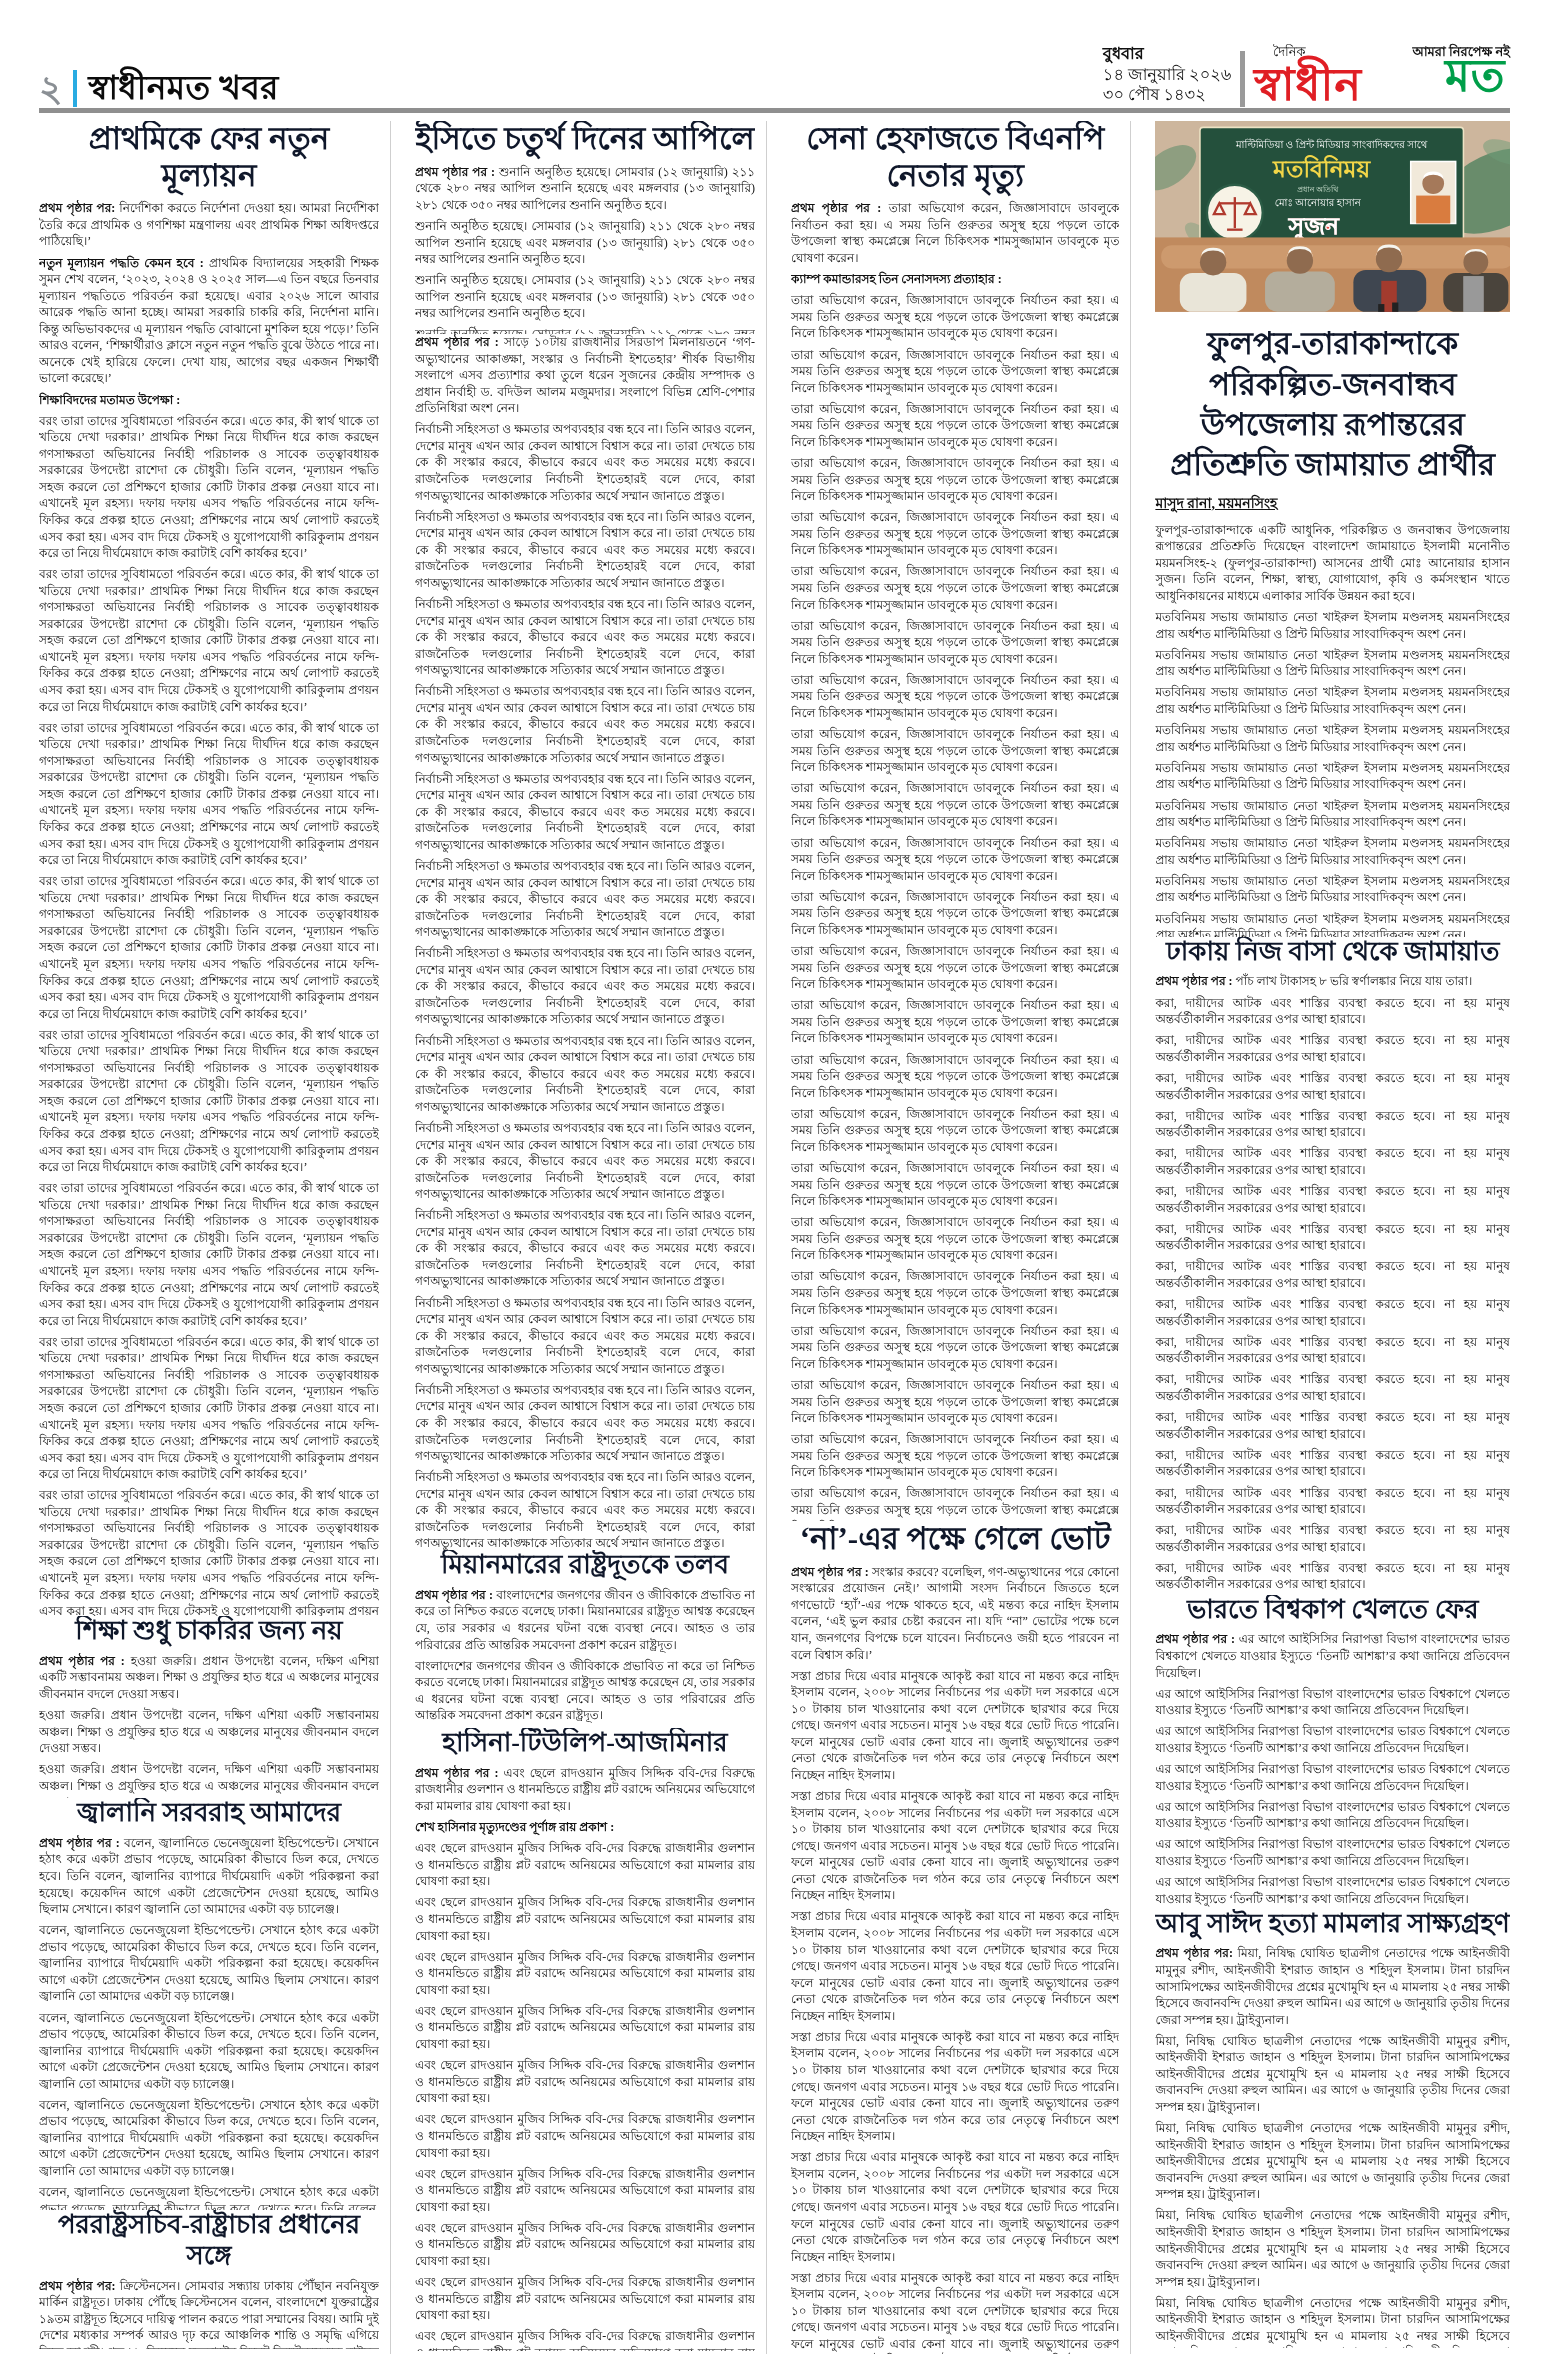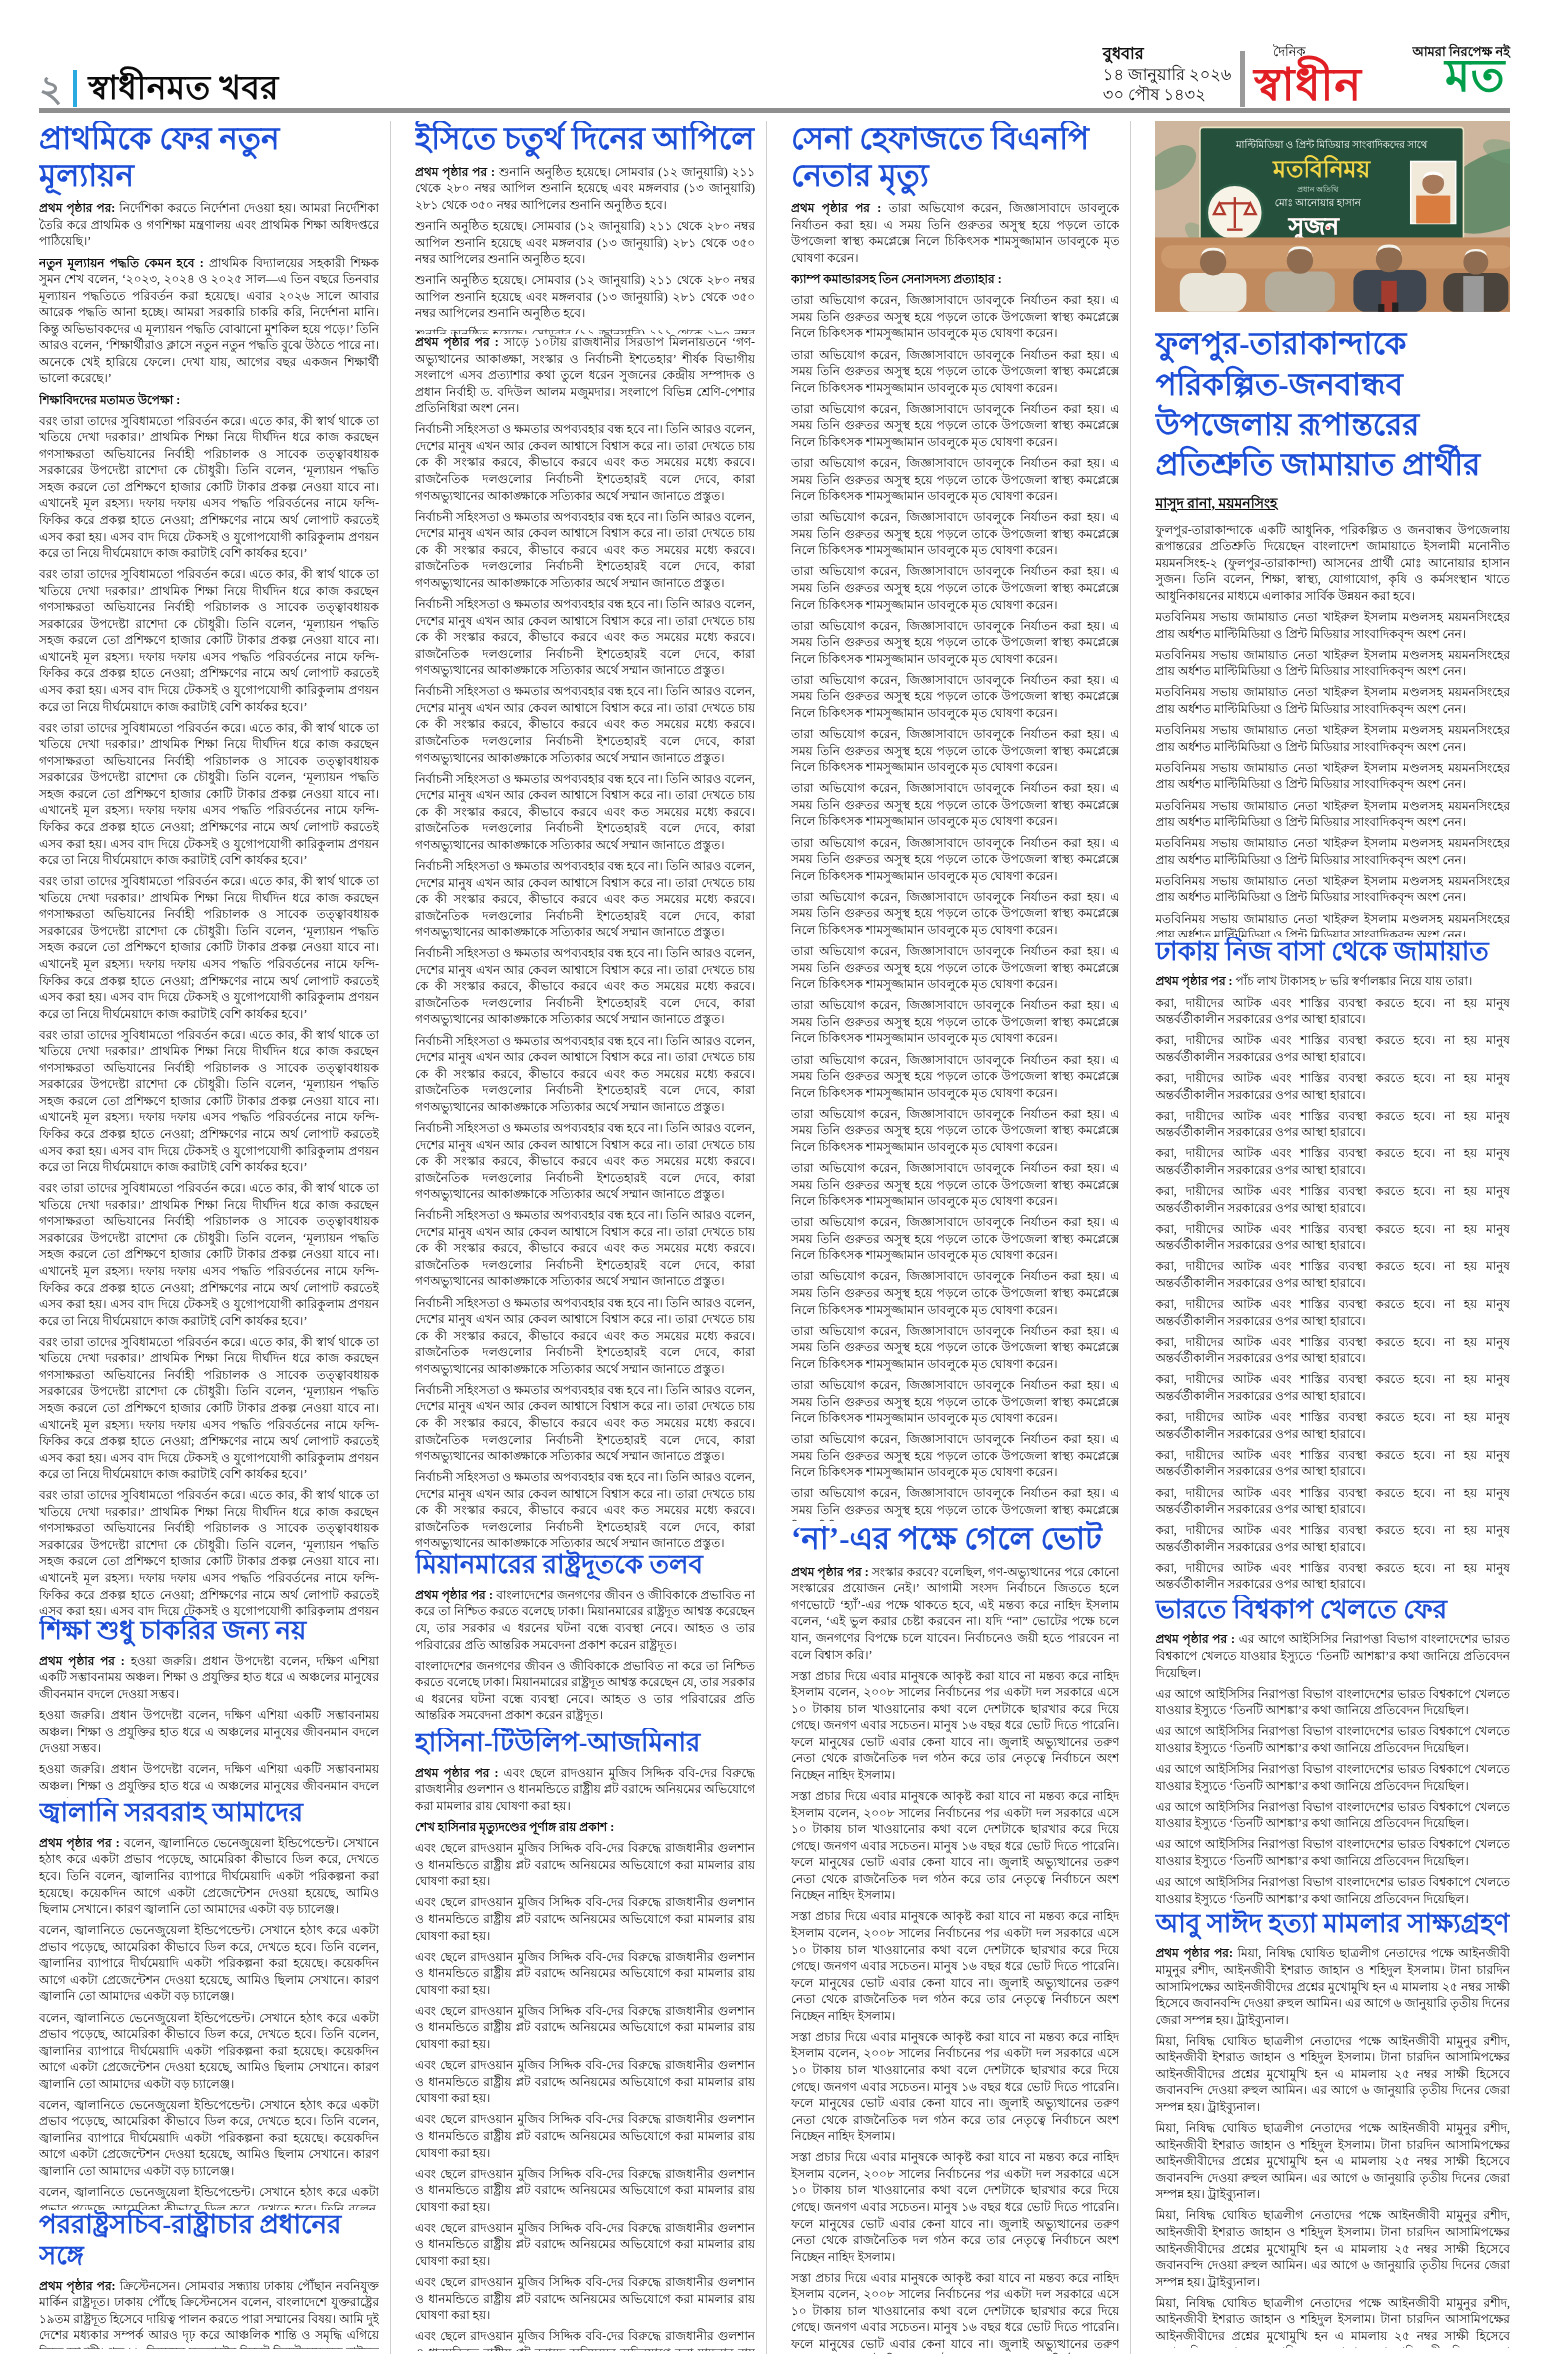--- a/index.html
+++ b/index.html
@@ -27,21 +27,21 @@
   
   .main{position:absolute;left:0;top:121px;width:1471px;height:2233px;display:flex;}
   .col{overflow:hidden;height:100%;}
   .col + .col{border-left:0.8px solid #cfcfcf;margin-left:11px;padding-left:24px;}
   .c1{width:350px;}
   .c2{width:350px;}
   .c3{width:338px;}
   .c4{width:365px;}
 
   .article{display:flex;flex-direction:column;overflow:hidden;}
-  .hl{font-weight:bold;text-align:left;margin:0 0 6.2px 0;line-height:1.18;color:#1d4ed8;}
+  .hl{font-weight:bold;text-align:center;margin:0 0 6.2px 0;line-height:1.18;color:#0f172a;}
   .hl-lg{font-size:31px;}
   .hl-md{font-size:26px;}
   .hl-k{font-size:31px;line-height:1.3;margin:7.7px 0 4.6px 0;}
   .abody{flex:1;overflow:hidden;font-size:12px;line-height:1.38;text-align:justify;}
   .abody p{margin:0 0 4.6px 0;}
   .lead{font-weight:bold;}
   .byline{font-weight:bold;font-size:14px;text-decoration:underline;margin:1.5px 0 6.2px 0;}
 
   
   .photo{width:365px;height:191px;overflow:hidden;background:#cbb49b;position:relative;}

